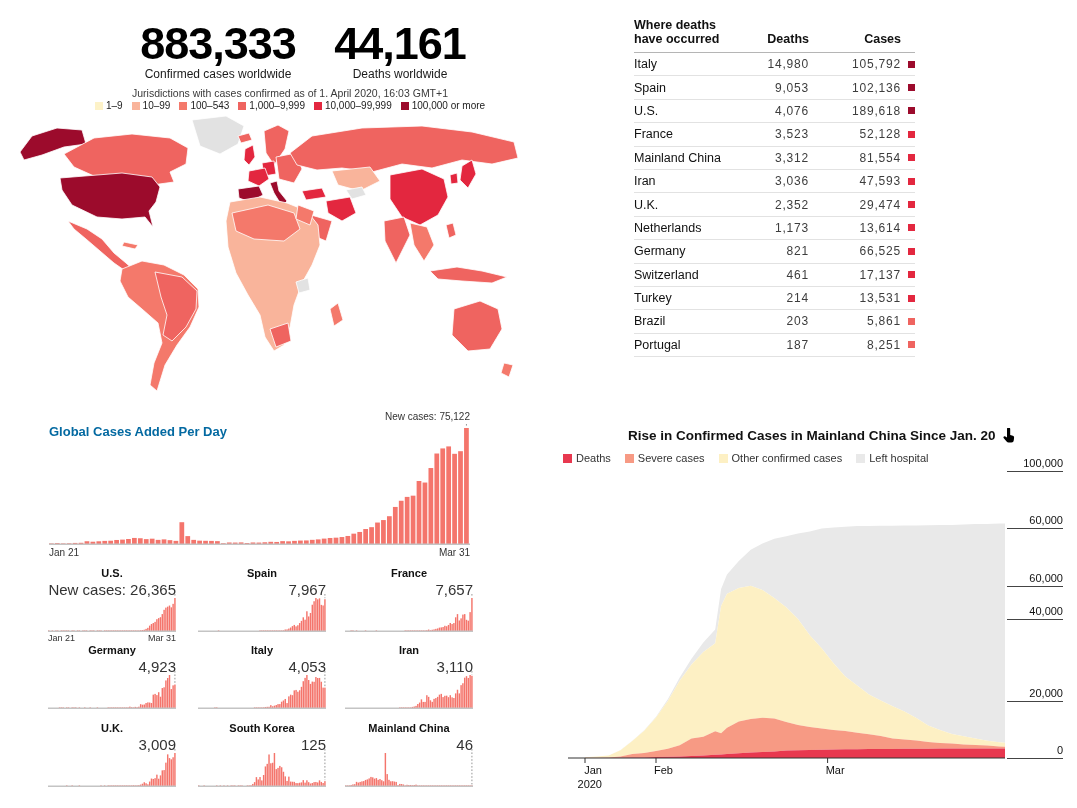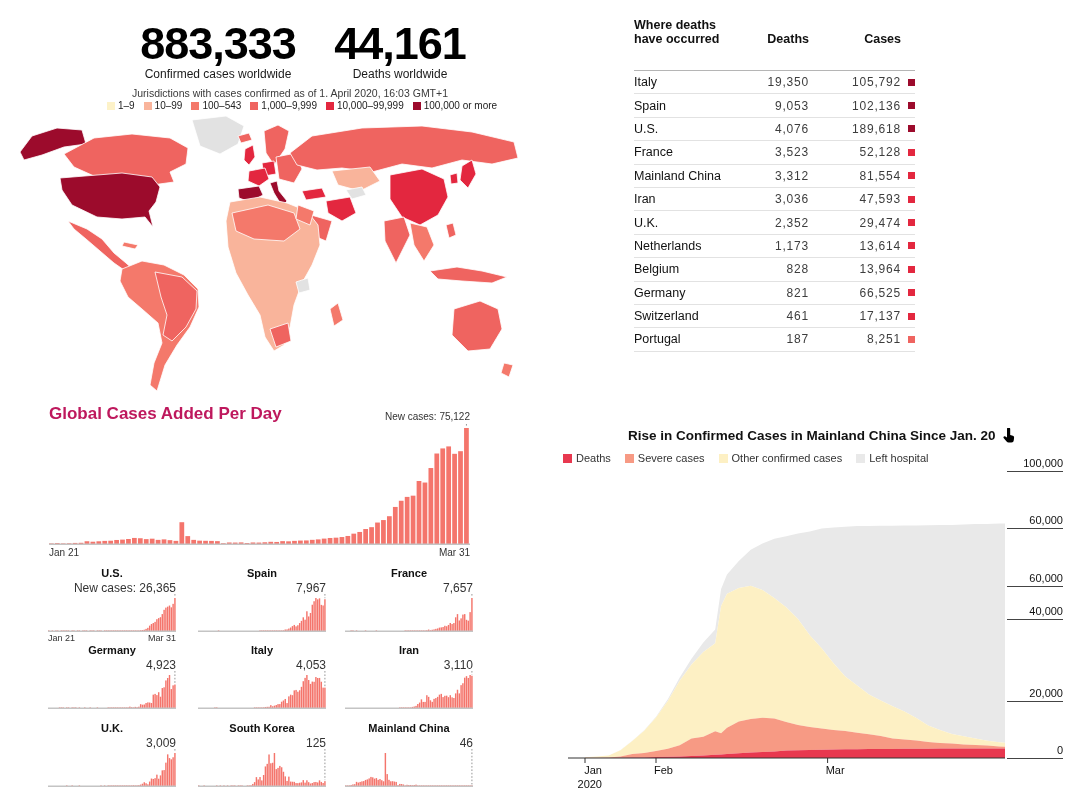--- a/index.html
+++ b/index.html
@@ -4,32 +4,32 @@
 <style>
   html,body{margin:0;padding:0;background:#fff;}
   body{width:1077px;height:808px;position:relative;overflow:hidden;
        font-family:"Liberation Sans","DejaVu Sans",sans-serif;color:#111;}
   .abs{position:absolute;}
   .big-number{font-size:45px;font-weight:700;letter-spacing:-1px;text-align:center;color:#000;}
   .big-label{font-size:12px;text-align:center;color:#1a1a1a;}
   .map-note{font-size:10.5px;color:#3a3a3a;text-align:center;}
   .map-legend{display:flex;justify-content:center;gap:9px;font-size:10px;color:#222;align-items:center;}
   .map-legend .sw{width:8px;height:8px;display:inline-block;margin-right:3px;vertical-align:-1px;}
-  .chart-title{font-size:17px;font-weight:700;color:#be185d;}
+  .chart-title{font-size:13px;font-weight:700;color:#0369a1;margin-top:20px;}
   .annot{font-size:10px;color:#333;text-align:right;}
   .axis-label{font-size:10px;color:#333;}
   .mini{position:absolute;width:128px;height:80px;}
   .mini .t{position:absolute;top:0;left:0;right:0;text-align:center;font-size:11px;font-weight:700;}
-  .mini .a{position:absolute;top:14px;right:0;font-size:12px;color:#333;}
+  .mini .a{position:absolute;top:14px;right:0;font-size:15px;color:#333;}
   .mini svg{position:absolute;top:26px;left:0;}
   .mini .xl{position:absolute;top:66px;font-size:9px;color:#333;}
   
   #deaths-table{width:281px;font-size:12.5px;}
   .tbl-head{display:grid;grid-template-columns:1fr 72px 92px 14px;align-items:end;
-            font-weight:700;padding-bottom:24px;border-bottom:1px solid #b5b5b5;}
+            font-weight:700;padding-bottom:6px;border-bottom:1px solid #b5b5b5;}
   .tbl-row{display:grid;grid-template-columns:1fr 72px 92px 14px;align-items:center;
            height:22.4px;border-bottom:1px solid #e2e2e2;}
   .tbl-row .num{text-align:right;color:#3d3d3d;letter-spacing:0.8px;font-size:12px;}
   .tbl-row .cty{color:#111;}
   .tbl-row .sq{width:7px;height:7px;justify-self:end;}
   .tbl-head .h{text-align:right;}
   
   #china-title{font-size:13.5px;font-weight:700;display:flex;align-items:center;gap:6px;}
   #china-legend{display:flex;gap:14px;font-size:11px;color:#333;align-items:center;}
   #china-legend .sw{width:9px;height:9px;display:inline-block;margin-right:4px;vertical-align:-1px;}
@@ -39,21 +39,21 @@
 </style>
 </head>
 <body>
 
 <div class="abs big-number" style="left:78px;top:18px;width:280px;">883,333</div>
 <div class="abs big-label" style="left:78px;top:67px;width:280px;">Confirmed cases worldwide</div>
 <div class="abs big-number" style="left:300px;top:18px;width:200px;">44,161</div>
 <div class="abs big-label" style="left:300px;top:67px;width:200px;">Deaths worldwide</div>
 
 <div class="abs map-note" style="left:10px;top:87px;width:560px;">Jurisdictions with cases confirmed as of 1. April 2020, 16:03 GMT+1</div>
-<div class="abs map-legend" style="left:22px;top:100px;width:560px;" id="map-legend">
+<div class="abs map-legend" style="left:10px;top:100px;width:560px;" id="map-legend">
     <span><span class="sw" style="background: rgb(253, 242, 200);"></span><span>1–9</span></span>
     <span><span class="sw" style="background: rgb(249, 180, 155);"></span><span>10–99</span></span>
     <span><span class="sw" style="background: rgb(244, 121, 107);"></span><span>100–543</span></span>
     <span><span class="sw" style="background: rgb(239, 100, 96);"></span><span>1,000–9,999</span></span>
     <span><span class="sw" style="background: rgb(227, 39, 63);"></span><span>10,000–99,999</span></span>
     <span><span class="sw" style="background: rgb(156, 11, 44);"></span><span>100,000 or more</span></span>
   </div>
 
 <svg class="abs" id="world-map" style="left:2px;top:114px;" width="556" height="284" viewBox="0 0 556 284">
   <g stroke="#ffffff" stroke-width="0.8" stroke-linejoin="round">
@@ -103,21 +103,21 @@
       <div>Where deaths</div>
       <div>have occurred</div>
     </div>
     <div class="h">Deaths</div>
     <div class="h">Cases</div>
     <div></div>
   </div>
   <div id="deaths-rows">
       <div class="tbl-row">
         <div class="cty">Italy</div>
-        <div class="num">19,350</div>
+        <div class="num">14,980</div>
         <div class="num">105,792</div>
         <div class="sq" style="background: rgb(156, 11, 44);"></div>
       </div>
       <div class="tbl-row">
         <div class="cty">Spain</div>
         <div class="num">9,053</div>
         <div class="num">102,136</div>
         <div class="sq" style="background: rgb(156, 11, 44);"></div>
       </div>
       <div class="tbl-row">
@@ -150,36 +150,42 @@
         <div class="num">29,474</div>
         <div class="sq" style="background: rgb(227, 39, 63);"></div>
       </div>
       <div class="tbl-row">
         <div class="cty">Netherlands</div>
         <div class="num">1,173</div>
         <div class="num">13,614</div>
         <div class="sq" style="background: rgb(227, 39, 63);"></div>
       </div>
       <div class="tbl-row">
-        <div class="cty">Belgium</div>
-        <div class="num">828</div>
-        <div class="num">13,964</div>
-        <div class="sq" style="background: rgb(227, 39, 63);"></div>
-      </div>
-      <div class="tbl-row">
         <div class="cty">Germany</div>
         <div class="num">821</div>
         <div class="num">66,525</div>
         <div class="sq" style="background: rgb(227, 39, 63);"></div>
       </div>
       <div class="tbl-row">
         <div class="cty">Switzerland</div>
         <div class="num">461</div>
         <div class="num">17,137</div>
         <div class="sq" style="background: rgb(227, 39, 63);"></div>
+      </div>
+      <div class="tbl-row">
+        <div class="cty">Turkey</div>
+        <div class="num">214</div>
+        <div class="num">13,531</div>
+        <div class="sq" style="background: rgb(227, 39, 63);"></div>
+      </div>
+      <div class="tbl-row">
+        <div class="cty">Brazil</div>
+        <div class="num">203</div>
+        <div class="num">5,861</div>
+        <div class="sq" style="background: rgb(239, 100, 96);"></div>
       </div>
       <div class="tbl-row">
         <div class="cty">Portugal</div>
         <div class="num">187</div>
         <div class="num">8,251</div>
         <div class="sq" style="background: rgb(239, 100, 96);"></div>
       </div>
     </div>
 </div>
 

